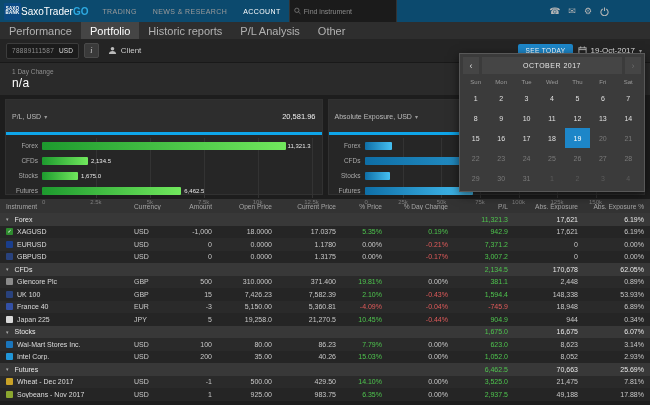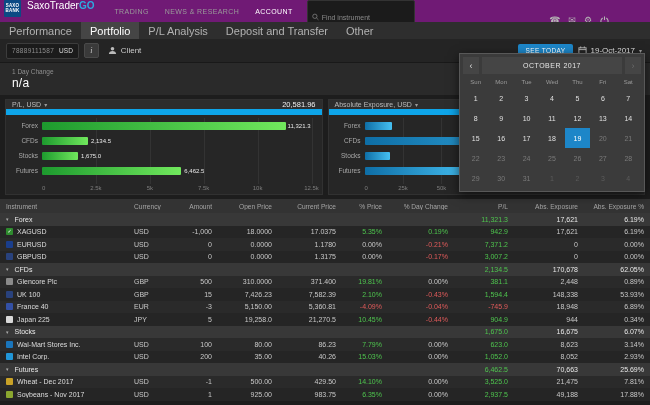--- a/index.html
+++ b/index.html
@@ -7,21 +7,21 @@
   body {
     background: #1d1d1d;
     font-family: "Liberation Sans", sans-serif;
     color: #ccc;
     overflow: hidden;
     position: relative;
   }
   .app { position: absolute; inset: 0; display: flex; flex-direction: column; }
 
   
-  .topbar { height: 22px; flex: none; background: #701a75; display: flex; align-items: flex-start; gap: 6px; padding: 0 8px 0 4px; }
+  .topbar { height: 22px; flex: none; background: #0c4a6e; display: flex; align-items: center; padding: 0 8px 0 4px; }
   .logo { width: 17px; height: 17px; background: #0b4a84; border-radius: 1px; display: flex; flex-direction: column; align-items: center; justify-content: center; line-height: 1; cursor: pointer; }
   .logo span { font-size: 4.5px; font-weight: bold; color: #fff; letter-spacing: .2px; }
   .brand { font-size: 10px; color: #fff; white-space: nowrap; }
   .brand .go { color: #2da9e1; font-weight: bold; }
   .mainnav { display: flex; height: 100%; margin-left: 6px; }
   .nav-item { display: flex; align-items: center; padding: 0 8px; font-size: 7px; color: #9a9a9a; letter-spacing: .4px; cursor: pointer; white-space: nowrap; }
   .nav-item.active { color: #fff; }
   .search { display: flex; align-items: center; gap: 3px; background: #1b1b1b; border: 1px solid #333; border-radius: 2px; height: 14px; padding: 16px 4px; width: 108px; }
   .search input { background: transparent; border: none; outline: none; color: #ddd; font-size: 7px; width: 100%; font-family: inherit; }
   .search input::placeholder { color: #8a8a8a; }
@@ -48,21 +48,21 @@
 
   
   .stats { height: 32px; flex: none; background: #2a2a2a; display: flex; gap: 26px; align-items: center; padding: 0 12px; }
   .stat { display: flex; flex-direction: column; justify-content: center; gap: 1px; }
   .stat-label { font-size: 6.5px; color: #8f8f8f; white-space: nowrap; }
   .stat-value { font-size: 12px; color: #fff; letter-spacing: .2px; white-space: nowrap; }
 
   
   .chartsrow { flex: none; height: 104px; display: flex; gap: 5px; padding: 4px 5px; }
   .panel { flex: 1; background: #262626; border: 1px solid #313131; display: flex; flex-direction: column; min-width: 0; }
-  .panel-head { height: 15px; flex: none; display: flex; align-items: center; justify-content: space-between; padding: 4px 6px; background: #2d2d2d; border-bottom: 6px solid #0ea5e9; }
+  .panel-head { height: 15px; flex: none; display: flex; align-items: center; justify-content: space-between; padding: 16px 6px; background: #2d2d2d; border-bottom: 3px solid #0ea5e9; }
   .panel-title { font-size: 7px; color: #bbb; display: flex; align-items: center; gap: 3px; white-space: nowrap; }
   .panel-total { font-size: 7.5px; color: #eee; }
   .plotwrap { flex: 1; display: flex; padding: 3px 10px 0 2px; }
   .catcol { width: 34px; flex: none; display: flex; flex-direction: column; }
   .catcol span { height: 15px; display: flex; align-items: center; justify-content: flex-end; padding-right: 4px; font-size: 6.5px; color: #a8a8a8; }
   .barcol { flex: 1; position: relative; }
   .gridline { position: absolute; top: 0; bottom: 0; width: 1px; background: #333; }
   .bar-row { height: 15px; display: flex; align-items: center; position: relative; }
   .bar { height: 8px; border-radius: 1px; position: relative; z-index: 1; }
   .bar-val { position: absolute; font-size: 6px; color: #e8e8e8; z-index: 2; white-space: nowrap; top: 50%; transform: translateY(-50%); }
@@ -137,22 +137,22 @@
             <line x1="5" y1="0.5" x2="5" y2="4.5" stroke="#b5b5b5" stroke-width="1.2"></line>
           </svg>
         </span>
       <span class="logout">Log out</span>
     </div>
   </header>
 
   <nav class="subnav">
       <div class="subnav-item">Performance</div>
       <div class="subnav-item active">Portfolio</div>
+      <div class="subnav-item">Historic reports</div>
       <div class="subnav-item">P/L Analysis</div>
-      <div class="subnav-item">Deposit and Transfer</div>
       <div class="subnav-item">Other</div>
     </nav>
 
   <div class="acctbar">
     <div class="acctbox">
       <span class="acct-id">78889111587</span>
       <span class="acct-ccy">USD</span>
     </div>
     <div class="infobtn">i</div>
     <div class="client">

